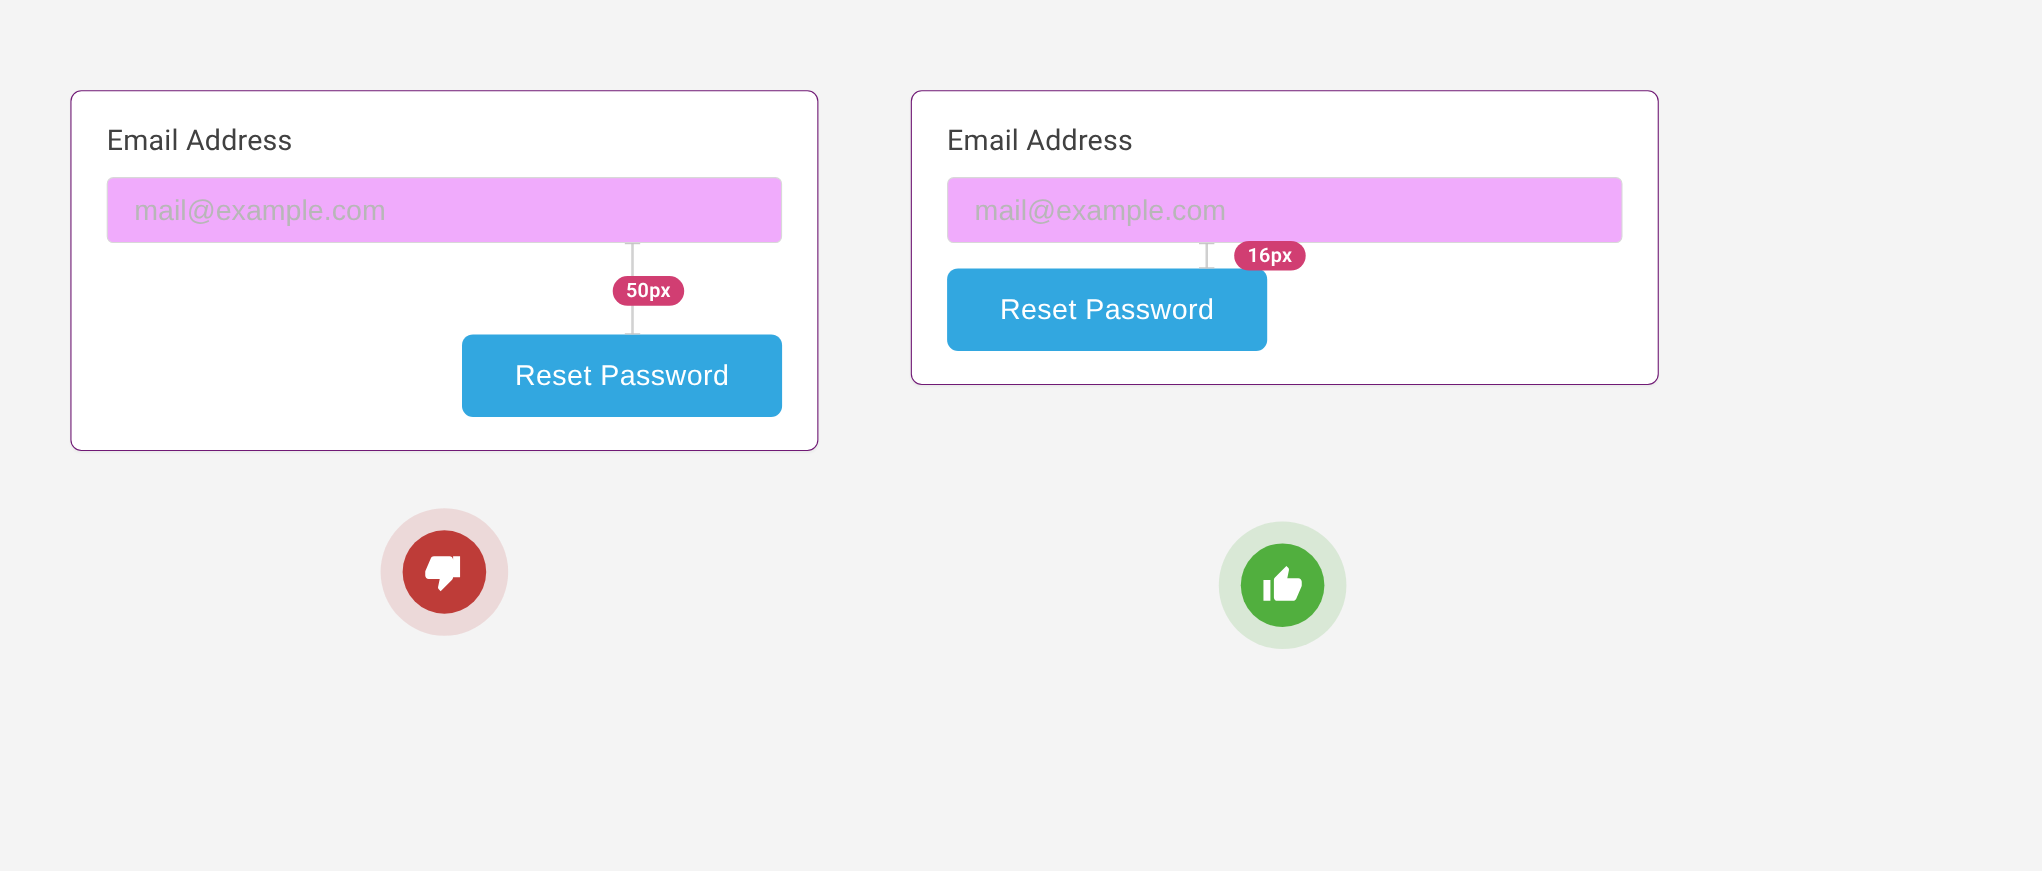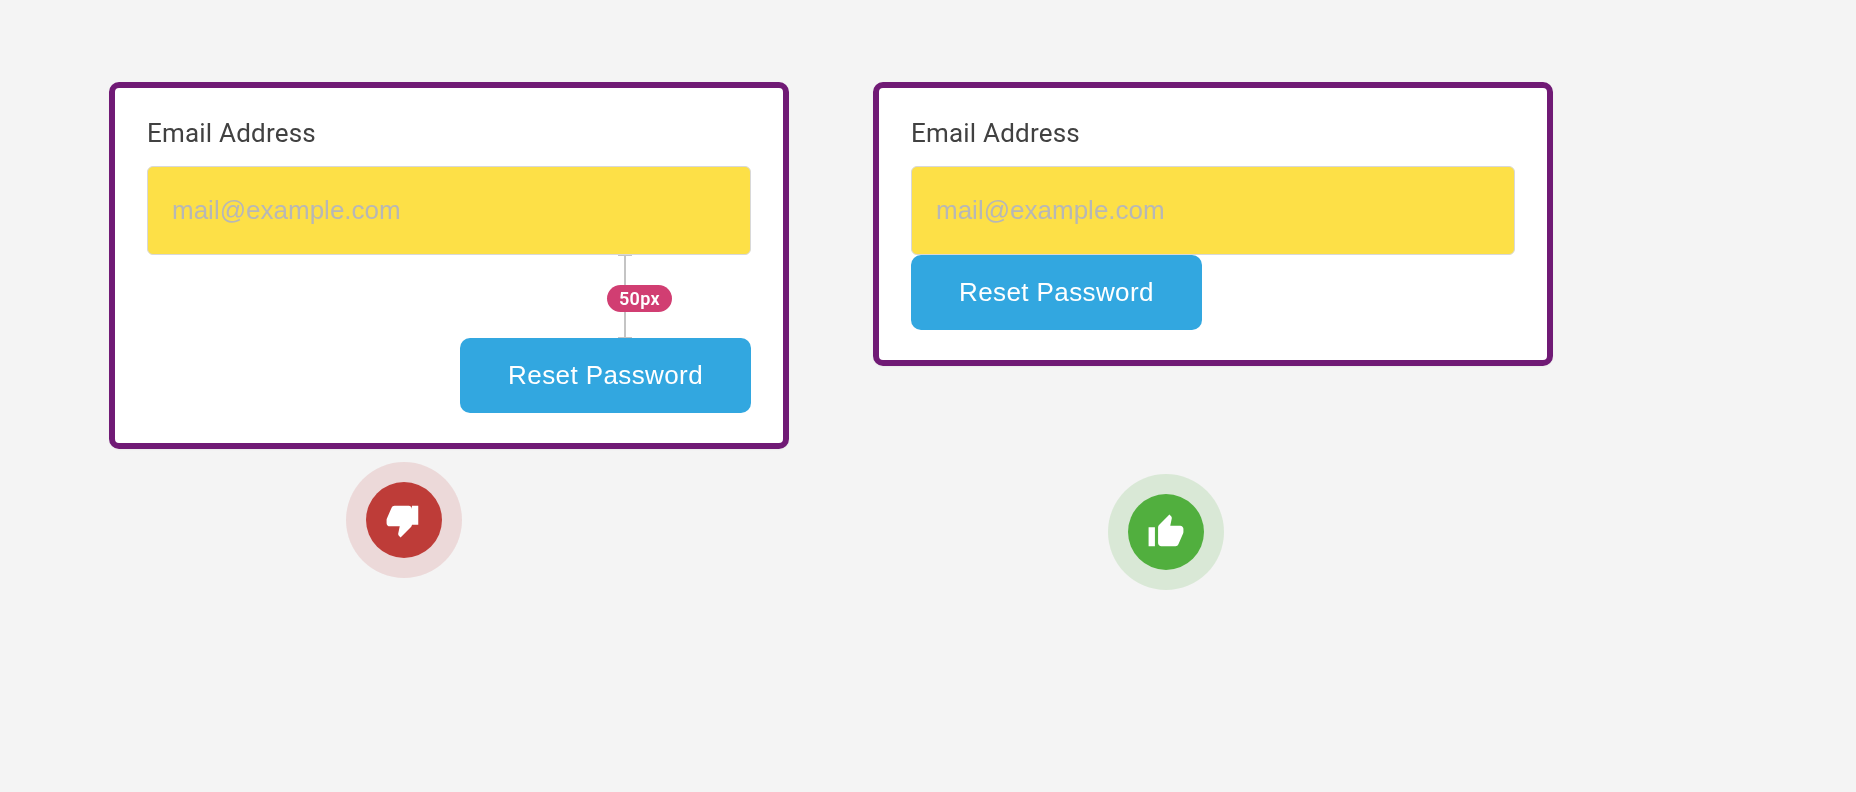--- a/index.html
+++ b/index.html
@@ -15,42 +15,41 @@
       position: relative;
     }
     .example {
       position: absolute;
       width: 680px;
     }
     .example-left { left: 64px; top: 82px; }
     .example-right { left: 828px; top: 82px; }
     .card {
       background: #ffffff;
-      border: 6px solid #701a75;
+      border: 1px solid #701a75;
       border-radius: 10px;
       box-shadow: 0 1px 2px rgba(0,0,0,0.04);
       padding: 30px 32px;
       width: 100%;
-      margin-left: 45px;
     }
     .label-text {
       font-size: 26px;
       color: #414141;
       margin-bottom: 18px;
       letter-spacing: 0.2px;
     }
     .email-input {
       width: 100%;
       border: 1px solid #d8d8d8;
       border-radius: 6px;
-      height: 89px;
+      height: 60px;
       font-size: 26px;
       padding: 0 24px;
       color: #333;
-      background: #fde047;
+      background: #f0abfc;
     }
     .email-input::placeholder {
       color: #b7b7b7;
     }
     .spacer-area {
       position: relative;
       width: 100%;
     }
     .measure-line {
       position: absolute;
@@ -135,20 +134,24 @@
     <div class="btn-row-right">
       <button class="btn">Reset Password</button>
     </div>
   </div>
 </div>
 
 <div class="example example-right">
   <div class="card">
     <div class="label-text">Email Address</div>
     <input type="email" class="email-input" placeholder="mail@example.com" style="">
+    <div class="spacer-area spacer-16">
+      <div class="measure-line measure-16"></div>
+      <div class="badge badge-16">16px</div>
+    </div>
     <div class="btn-row-left">
       <button class="btn">Reset Password</button>
     </div>
   </div>
 </div>
 
 <div class="verdict verdict-bad">
   <div class="verdict-inner">
     <svg viewBox="0 0 24 24">
         <path d="M15 3H6c-.83 0-1.54.5-1.84 1.22l-3.02 7.05c-.09.23-.14.47-.14.73v2c0 1.1.9 2 2 2h6.31l-.95 4.57c-.02.1-.03.2-.03.31 0 .41.17.79.44 1.06L9.83 23l6.59-6.59c.36-.36.58-.86.58-1.41V5c0-1.1-.9-2-2-2zm6 0h-4v12h4V3z"></path>

